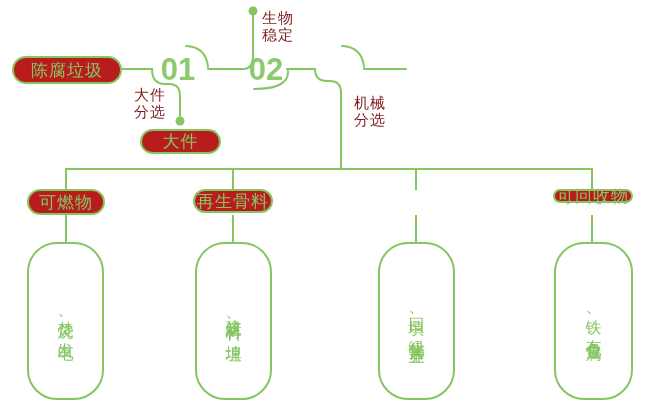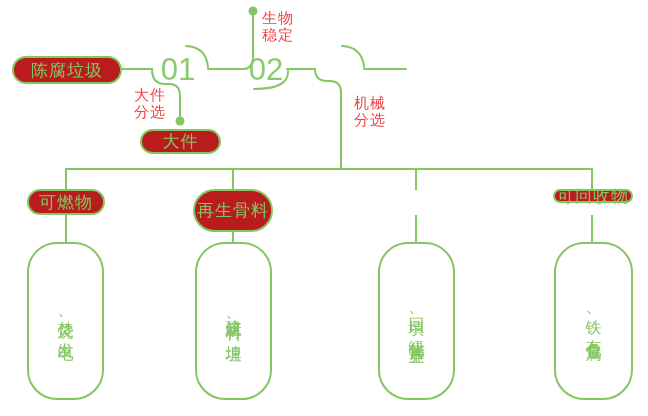--- a/index.html
+++ b/index.html
@@ -7,24 +7,24 @@
   svg.lines{position:absolute;left:0;top:0;}
   .pill{
     position:absolute;box-sizing:border-box;
     border:2px solid #85c663;border-radius:999px;
     display:flex;align-items:center;justify-content:center;
     color:#85c663;font-size:17px;letter-spacing:1px;background:#b91c1c;
     white-space:nowrap;
   }
   .num{
     position:absolute;width:44px;text-align:center;
-    color:#8cca6e;font-size:31px;line-height:34px;font-weight:400;
+    color:#8cca6e;font-size:31px;line-height:34px;font-weight:700;
   }
   .step-label{
-    position:absolute;color:#ef4444;font-size:15px;line-height:17px;
+    position:absolute;color:#7f1d1d;font-size:15px;line-height:17px;
     letter-spacing:1px;white-space:pre-line;
   }
   .tallbox{
     position:absolute;box-sizing:border-box;width:77px;height:158px;top:242px;
     border:2px solid #85c663;border-radius:30px;background:#fff;
     display:flex;align-items:center;justify-content:center;
   }
   .vtext{
     writing-mode:vertical-rl;text-orientation:upright;
     color:#85c663;font-size:16px;letter-spacing:2px;line-height:1;
@@ -79,21 +79,21 @@
   <div class="step-label" style="left:354px;top:86px;margin-top:8px;">机械
 分选</div>
 
   <div class="pill" style="left:140px;top:129px;width:81px;height:25px;">
     <span>大件</span>
   </div>
 
   <div class="pill" style="left:27px;top:189px;width:78px;height:26px;">
     <span>可燃物</span>
   </div>
-  <div class="pill" style="left:193px;top:189px;width:80px;height:43px;">
+  <div class="pill" style="left:193px;top:189px;width:80px;height:24px;">
     <span>再生骨料</span>
   </div>
   <div class="pill" style="left:553px;top:189px;width:80px;height:14px;">
     <span>可回收物</span>
   </div>
 
   <div class="tallbox" style="left:27px;">
     <div class="vtext">焚烧、发电</div>
   </div>
   <div class="tallbox" style="left:195px;">

